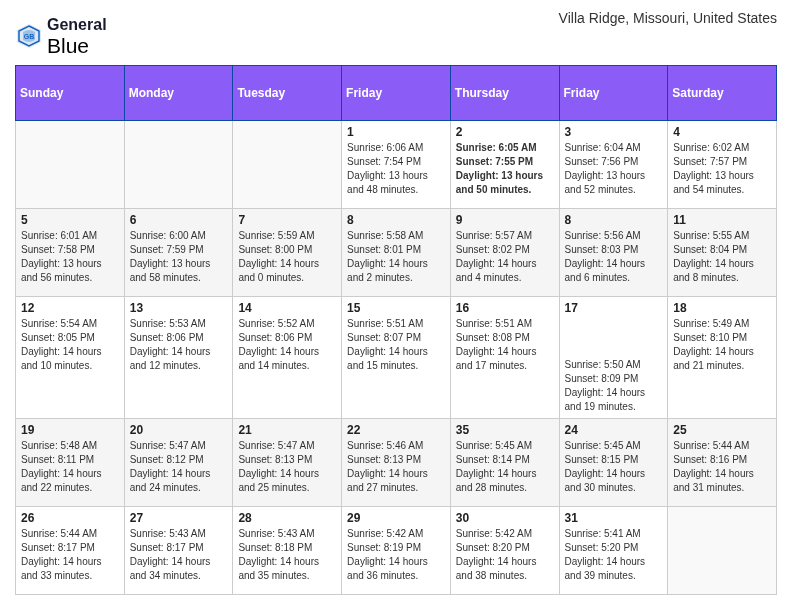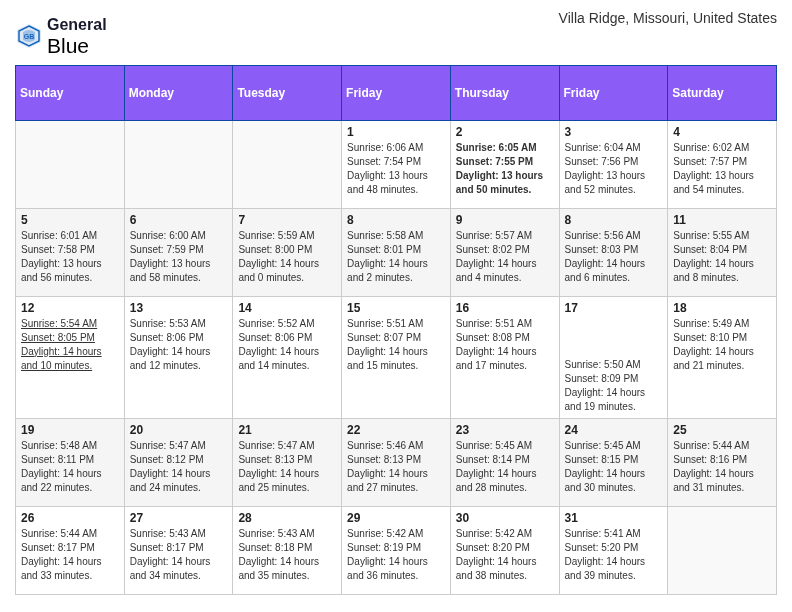--- a/index.html
+++ b/index.html
@@ -198,21 +198,21 @@
           <span class="day-num">11</span>
           <div class="cell-content" style="white-space: pre-line;">Sunrise: 5:55 AM
 Sunset: 8:04 PM
 Daylight: 14 hours
 and 8 minutes.</div>
         </td>
       </tr>
       <tr>
         <td>
           <span class="day-num">12</span>
-          <div class="cell-content" style="white-space: pre-line; text-decoration: underline;">Sunrise: 5:54 AM
+          <div class="cell-content" style="white-space: pre-line;">Sunrise: 5:54 AM
 Sunset: 8:05 PM
 Daylight: 14 hours
 and 10 minutes.</div>
         </td>
         <td>
           <span class="day-num">13</span>
           <div class="cell-content" style="white-space: pre-line;">Sunrise: 5:53 AM
 Sunset: 8:06 PM
 Daylight: 14 hours
 and 12 minutes.</div>
@@ -276,21 +276,21 @@
 and 25 minutes.</div>
         </td>
         <td>
           <span class="day-num">22</span>
           <div class="cell-content" style="white-space: pre-line;">Sunrise: 5:46 AM
 Sunset: 8:13 PM
 Daylight: 14 hours
 and 27 minutes.</div>
         </td>
         <td>
-          <span class="day-num">23</span>
+          <span class="day-num">35</span>
           <div class="cell-content" style="white-space: pre-line;">Sunrise: 5:45 AM
 Sunset: 8:14 PM
 Daylight: 14 hours
 and 28 minutes.</div>
         </td>
         <td>
           <span class="day-num">24</span>
           <div class="cell-content" style="white-space: pre-line;">Sunrise: 5:45 AM
 Sunset: 8:15 PM
 Daylight: 14 hours

